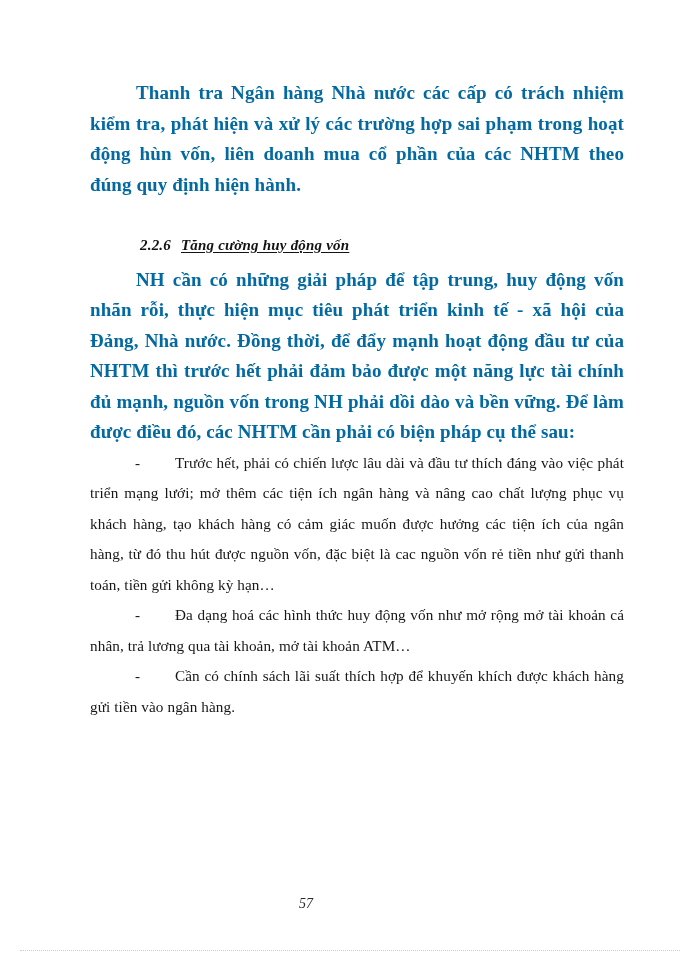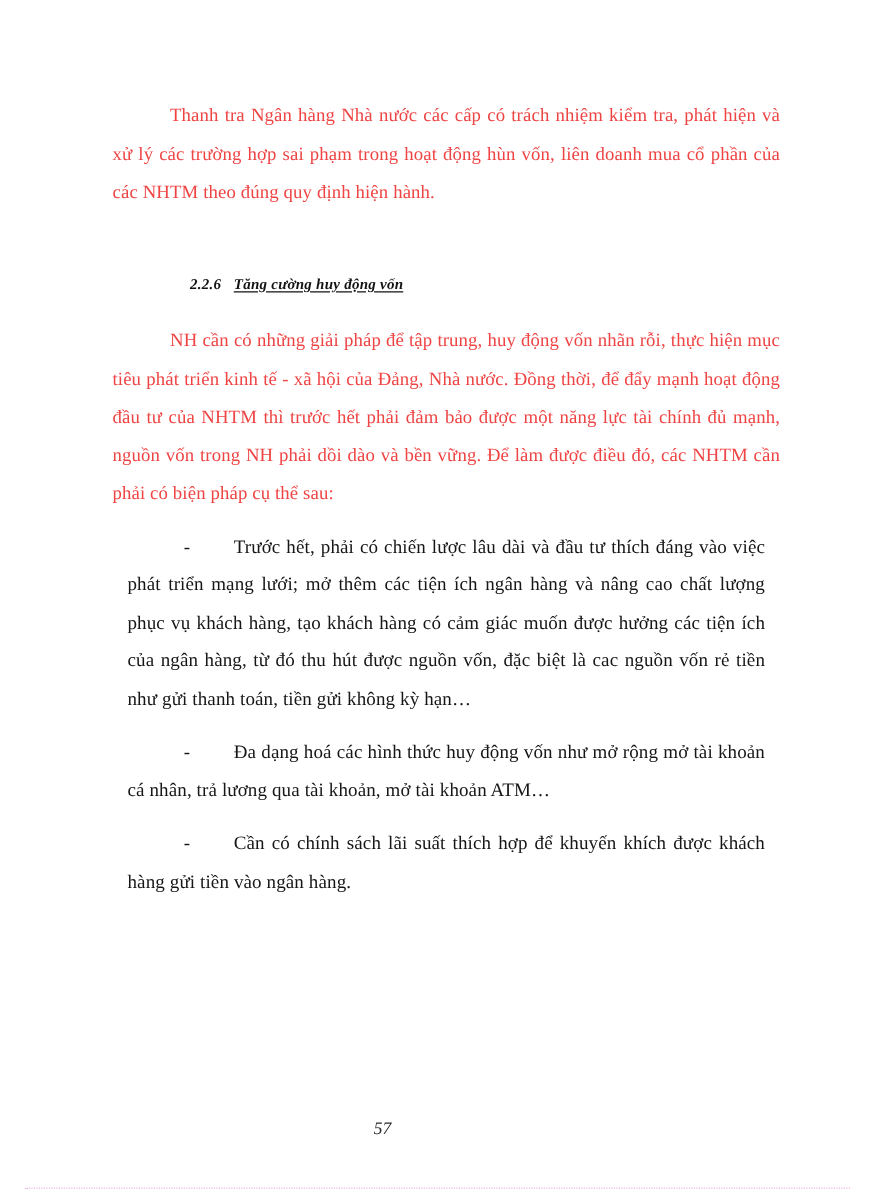--- a/index.html
+++ b/index.html
@@ -17,45 +17,46 @@
     color: #1b1b1b;
   }
   #content {
     position: absolute;
     left: 90px;
     top: 78px;
     width: 534px;
   }
   p.body-par {
     margin: 0;
-    font-size: 15px;
+    font-size: 19px;
     line-height: 30.5px;
     text-align: justify;
     text-indent: 46px;
-    color: #ef4444;
+    color: #0369a1;
     letter-spacing: 0.1px;
+    font-weight: bold;
   }
   .bullet-par {
-    margin: 12px;
+    margin: 0;
     font-size: 15.2px;
     line-height: 30.5px;
     text-align: justify;
     color: #161616;
     letter-spacing: 0.1px;
     text-indent: 0;
   }
   .bullet-par .dash {
     display: inline-block;
     width: 40px;
     margin-left: 45px;
     color: #161616;
   }
   h3.sec-head {
-    margin: 16px;
-    font-size: 12px;
+    margin: 4px;
+    font-size: 15px;
     line-height: 30.5px;
     font-weight: bold;
     font-style: italic;
     color: #131313;
     text-indent: 46px;
     letter-spacing: 0.2px;
   }
   h3.sec-head .num {
     text-decoration: none;
     margin-right: 10px;

